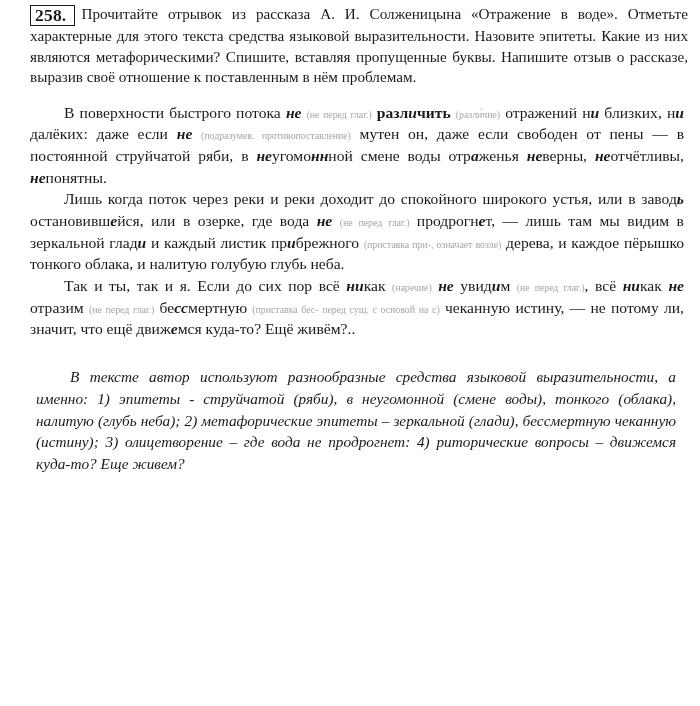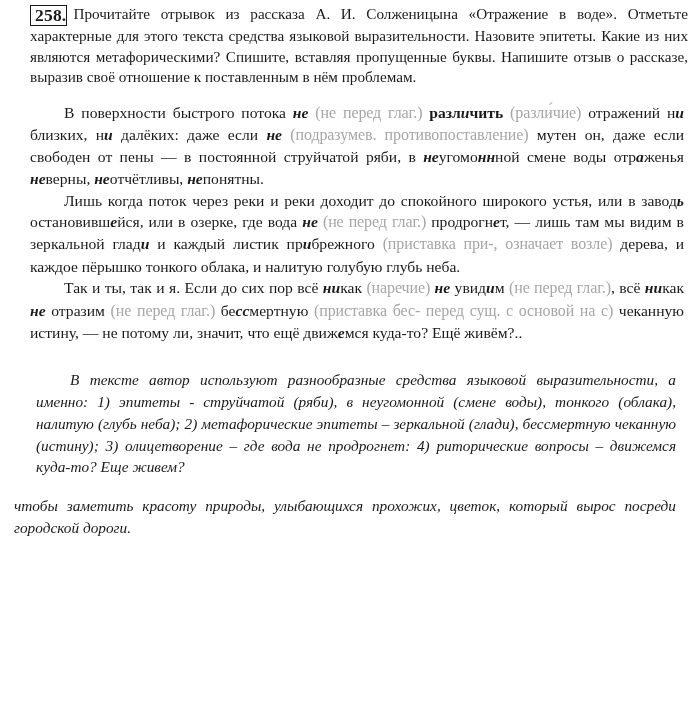--- a/index.html
+++ b/index.html
@@ -27,21 +27,21 @@
     font-size: 15.2px;
     line-height: 1.345;
     text-align: justify;
     text-justify: inter-word;
     margin: 0 4px 0 22px;
     text-indent: 0;
   }
   .task-number {
     display: inline-block;
     border: 1.6px solid #1a1a1a;
-    padding: 0px 0 1px 4px;
+    padding: 0px 8px 1px 4px;
     font-weight: bold;
     font-size: 17.5px;
     line-height: 1.05;
     letter-spacing: 0.2px;
     margin-right: 6px;
     vertical-align: -2px;
     font-family: "Liberation Serif", "DejaVu Serif", serif;
   }
   .task-text { }
 
@@ -59,21 +59,21 @@
   }
   b.hl {
     font-weight: bold;
   }
   i.hl {
     font-style: italic;
     font-weight: bold;
   }
   .note {
     color: #a6a6a6;
-    font-size: 16px;
+    font-size: 10px;
     font-style: normal;
     letter-spacing: -0.1px;
     white-space: nowrap;
   }
 
   
   .answer {
     margin: 26px 8px 0 20px;
     font-size: 15.3px;
     line-height: 1.42;
@@ -105,16 +105,15 @@
     <p><span>В поверхности быстрого потока </span><i class="hl">не</i>&nbsp;<span class="note">(не перед глаг.)</span><b class="hl"> разл</b><b class="hl"><i>и</i></b><b class="hl">чить </b><span class="note">(разли́чие)</span><span> отражений н</span><i class="hl">и</i><span> близких, н</span><i class="hl">и</i><span> далёких: даже если </span><i class="hl">не</i>&nbsp;<span class="note">(подразумев. противопоставление)</span><span> мутен он, даже если свободен от пены — в постоянной струйчатой ряби, в </span><i class="hl">не</i><span>угомо</span><i class="hl">нн</i><span>ной смене воды отр</span><i class="hl">а</i><span>женья </span><i class="hl">не</i><span>верны, </span><i class="hl">не</i><span>отчётливы, </span><i class="hl">не</i><span>понятны.</span></p>
 
     <p><span>Лишь когда поток через реки и реки доходит до спокойного широкого устья, или в завод</span><i class="hl">ь</i><span> остановивш</span><i class="hl">е</i><span>йся, или в озерке, где вода </span><i class="hl">не</i>&nbsp;<span class="note">(не перед глаг.)</span><span> продрогн</span><i class="hl">е</i><span>т, — лишь там мы видим в зеркальной глад</span><i class="hl">и</i><span> и каждый листик пр</span><i class="hl">и</i><span>брежного </span><span class="note">(приставка при-, означает возле)</span><span> дерева, и каждое пёрышко тонкого облака, и налитую голубую глубь неба.</span></p>
 
     <p><span>Так и ты, так и я. Если до сих пор всё </span><i class="hl">ни</i><span>как </span><span class="note">(наречие)</span><span> </span><i class="hl">не</i><span> увид</span><i class="hl">и</i><span>м </span><span class="note">(не перед глаг.)</span><span>, всё </span><i class="hl">ни</i><span>как </span><i class="hl">не</i><span> отразим </span><span class="note">(не перед глаг.)</span><span> бе</span><i class="hl">сс</i><span>мертную </span><span class="note">(приставка бес- перед сущ. с основой на с)</span><span> чеканную истину, — не потому ли, значит, что ещё движ</span><i class="hl">е</i><span>мся куда-то? Ещё живём?..</span></p>
 
   </div>
 
   <div class="answer">
     <p>В тексте автор используют разнообразные средства языковой выразительности, а именно: 1) эпитеты - струйчатой (ряби), в неугомонной (смене воды), тонкого (облака), налитую (глубь неба); 2) метафорические эпитеты – зеркальной (глади), бессмертную чеканную (истину); 3) олицетворение – где вода не продрогнет: 4) риторические вопросы – движемся куда-то? Еще живем?</p>
-    <p class="tail">чтобы заметить красоту природы, улыбающихся прохожих, цветок, который вырос посреди городской дороги.</p>
   </div>
 
 </div>
 
 </body></html>

